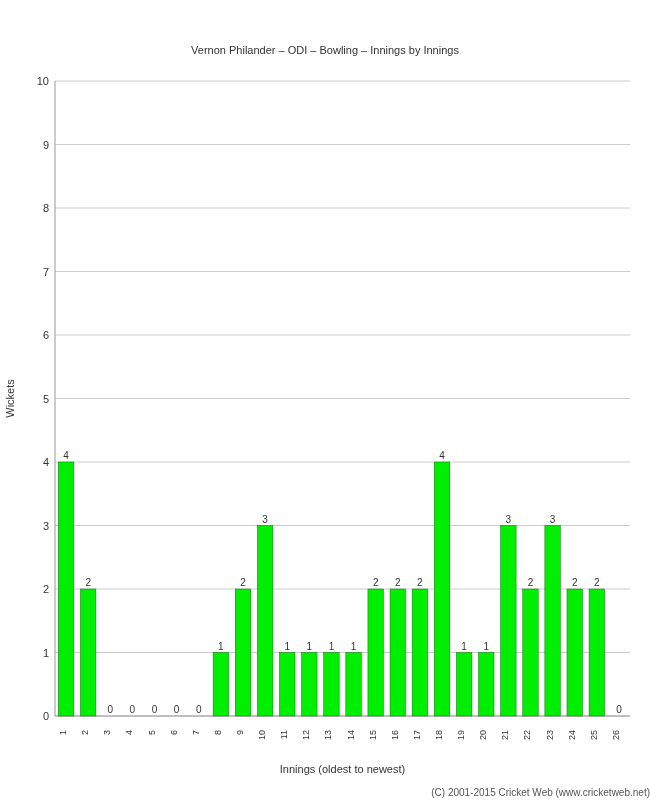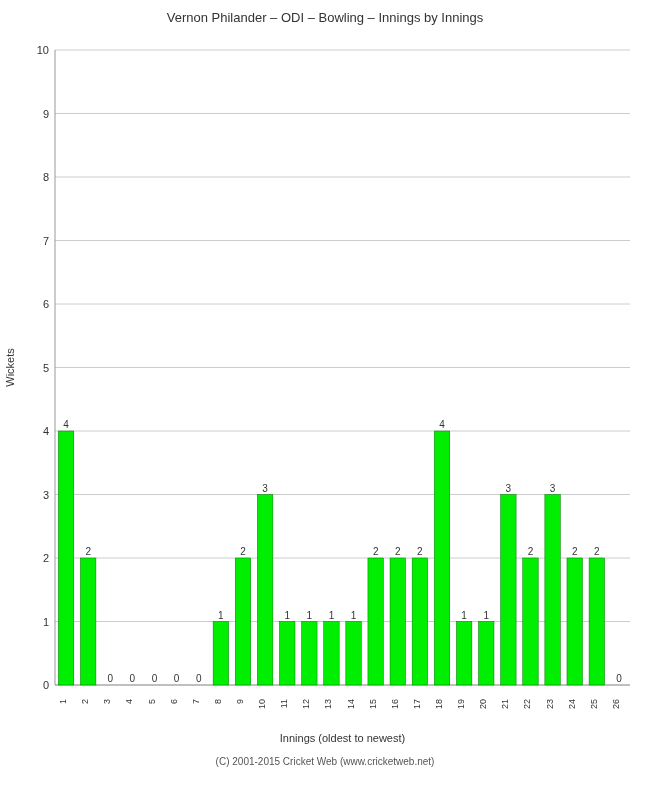--- a/index.html
+++ b/index.html
@@ -11,27 +11,28 @@
       overflow: hidden;
     }
     .chart-container {
       width: 650px;
       height: 800px;
       position: relative;
       background: #fff;
     }
     .chart-title {
       text-align: center;
-      font-size: 13px;
+      font-size: 11px;
       color: #333;
       padding-top: 10px;
       padding-bottom: 5px;
+      margin-top: 34px;
     }
     .copyright {
-      text-align: center;
+      text-align: right;
       font-size: 10px;
       color: #555;
       margin-top: 6px;
     }
     svg {
       display: block;
     }
   </style>
 </head>
 <body>

